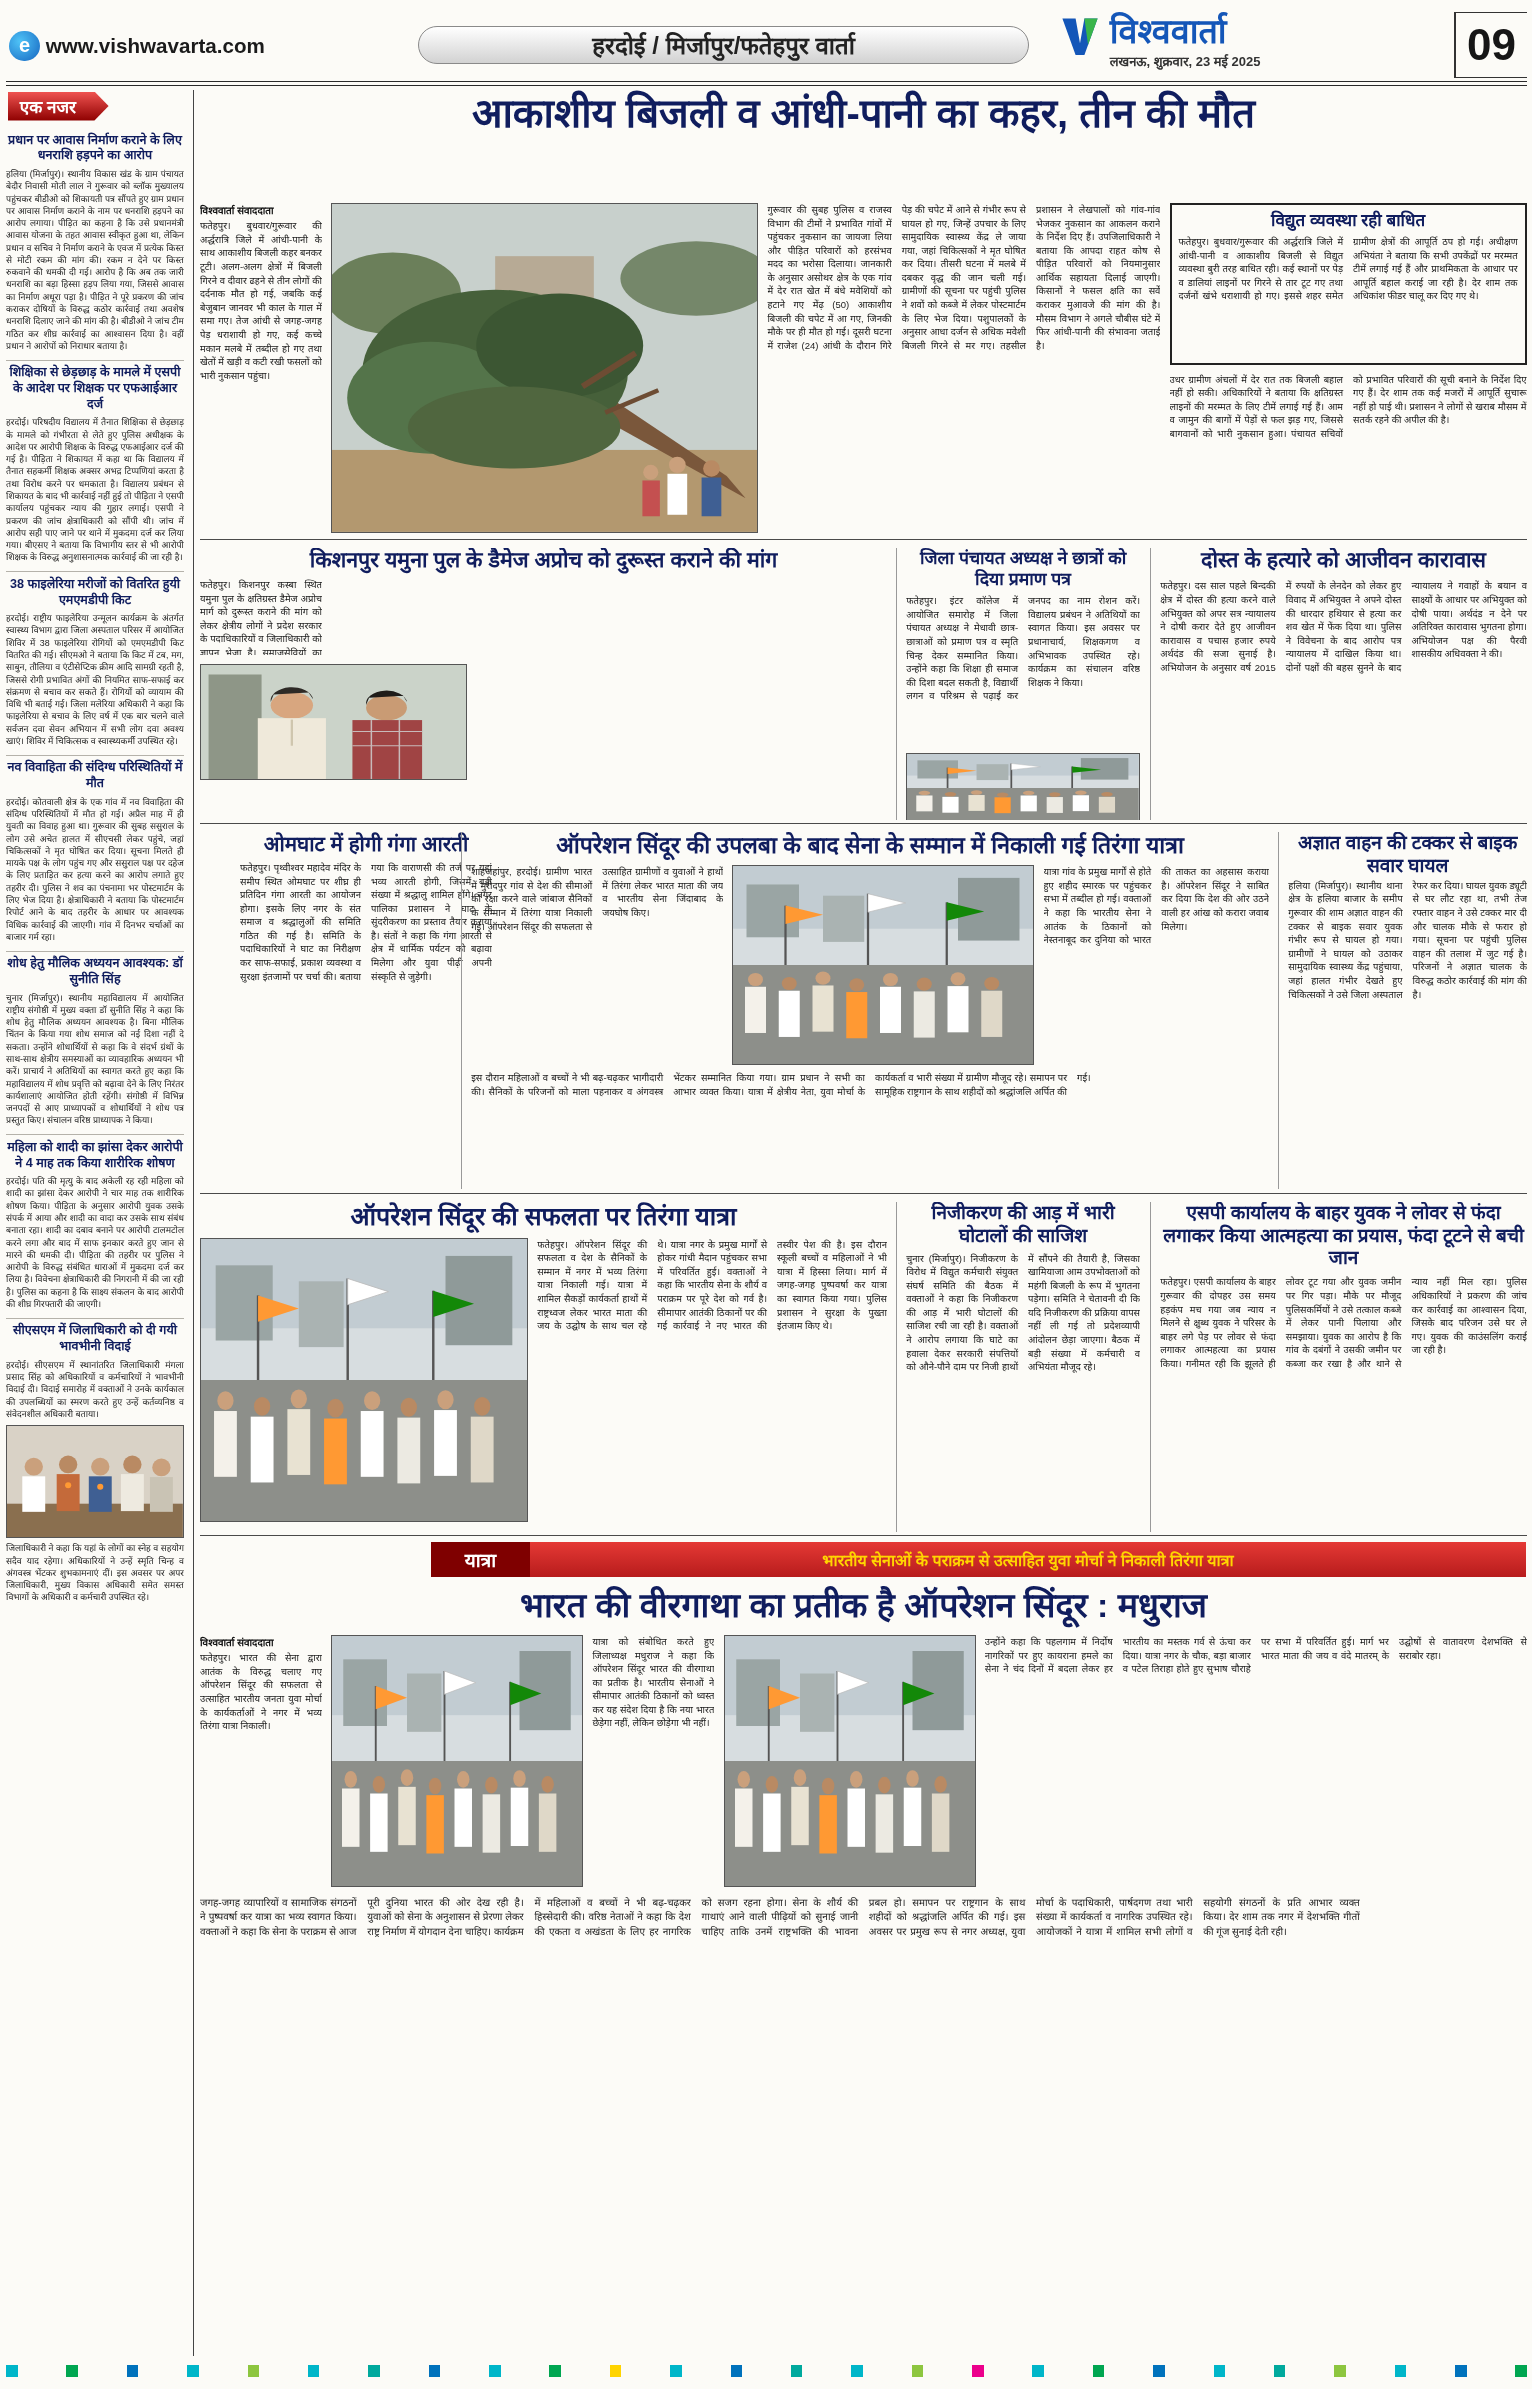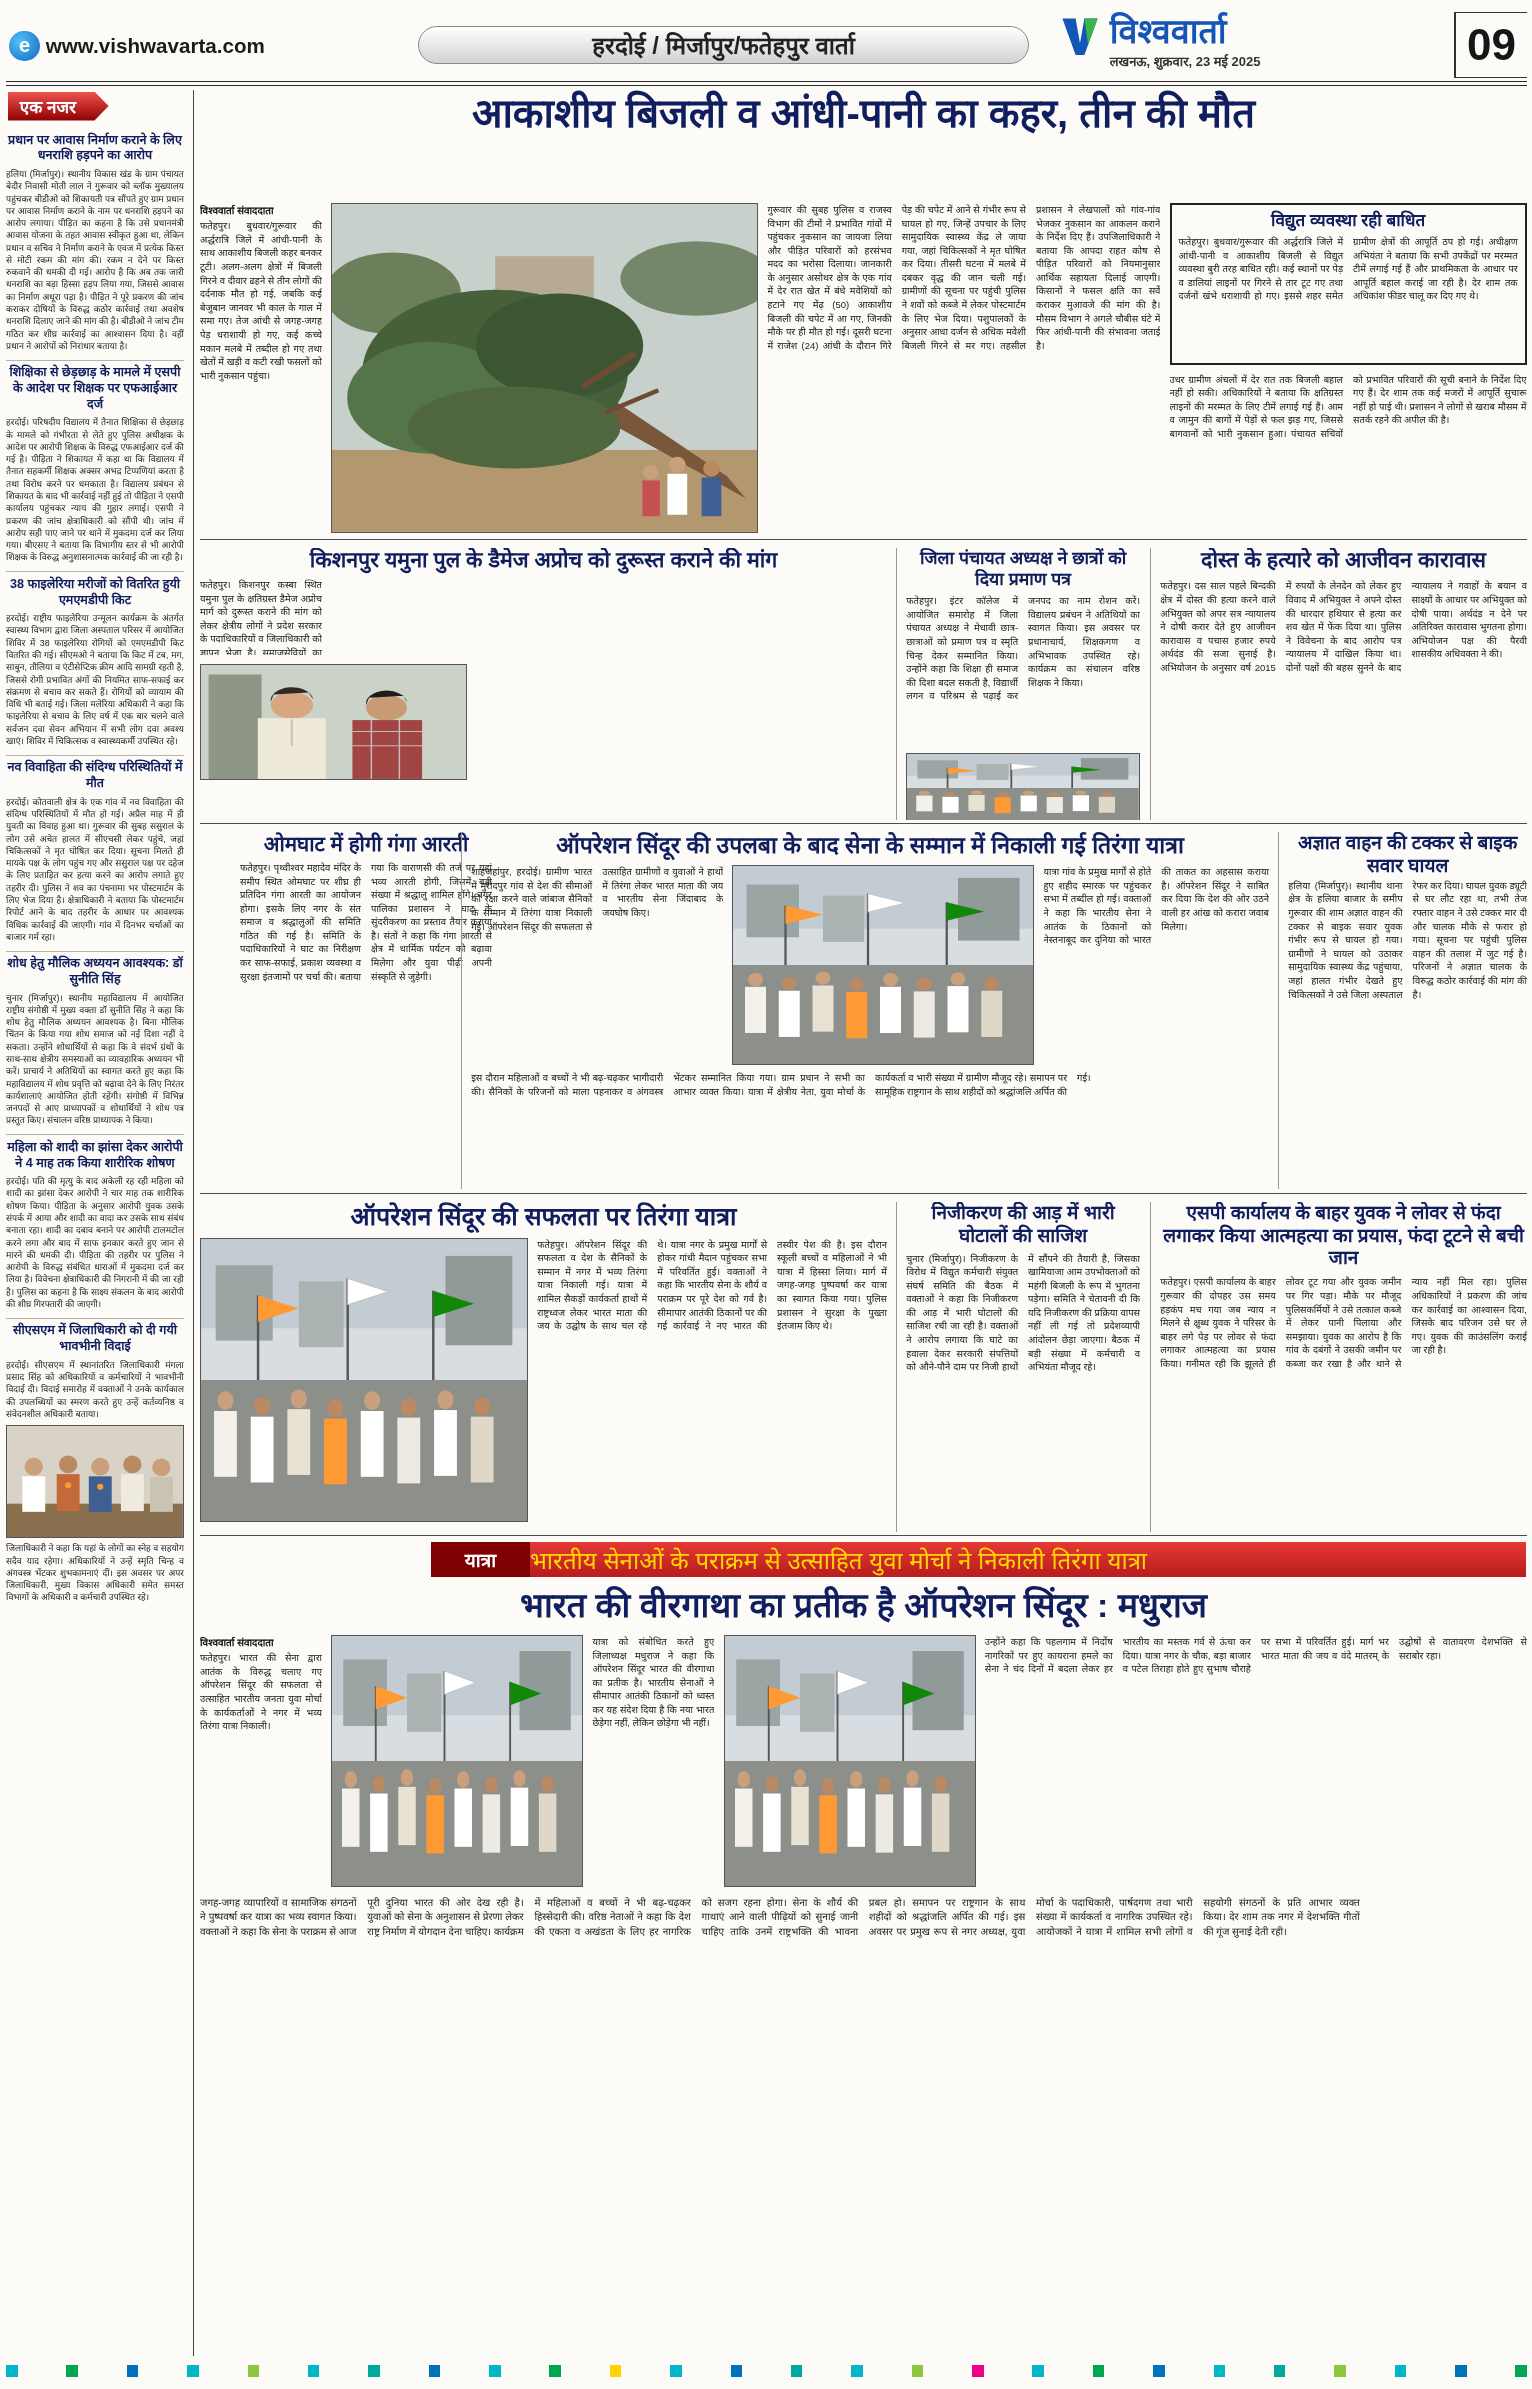--- a/index.html
+++ b/index.html
@@ -77,21 +77,21 @@
   .d1 { position:absolute; left:0; top:3.1px; width:687px; height:330px; overflow:hidden; }
   .d1 h2 { font-size:25px; margin-bottom:6.1px; }
   .d1-flex { display:flex; gap:9.2px; height:284px; }
   .d2 { position:absolute; left:696px; top:3.1px; width:244px; height:330px; border-left:0.8px solid #999; padding-left:9.2px; overflow:hidden; }
   .d2 h2 { font-size:19px; margin-bottom:4.6px; }
   .d3 { position:absolute; left:950px; top:3.1px; width:377px; height:330px; border-left:0.8px solid #999; padding-left:9.2px; overflow:hidden; }
   .d3 h2 { font-size:19px; margin-bottom:6.1px; }
 
   #strip { position:absolute; left:431px; top:1542px; width:1095px; height:35px; background:linear-gradient(#e53935,#b71c1c); display:flex; align-items:center; }
   .strip-label { background:#7f0000; color:#fff; font-size:19px; font-weight:bold; height:100%; min-width:99px; display:flex; align-items:center; justify-content:center; }
-  .strip-head { flex:1; color:#ffd600; font-size:24px; font-weight:normal; }
+  .strip-head { flex:1; text-align:center; color:#ffd600; font-size:16px; font-weight:bold; }
 
   #fhead { position:absolute; left:200px; top:1585px; width:1327px; height:44px; font-size:34px; }
   #frow  { position:absolute; left:200px; top:1635px; width:1327px; height:252px; display:flex; gap:9.2px; overflow:hidden; }
   .f-colA { width:122px; overflow:hidden; }
   .f-photo { width:252px; }
   .f-colB { width:122px; overflow:hidden; }
   .f-colsC { flex:1; overflow:hidden; }
   #fbody { position:absolute; left:200px; top:1896px; width:1327px; height:458px; overflow:hidden; font-size:10px; }
 
   #colorbar { position:absolute; left:6.1px; top:2365px; width:1521px; height:12.2px; display:flex; justify-content:space-between; align-items:center; }

